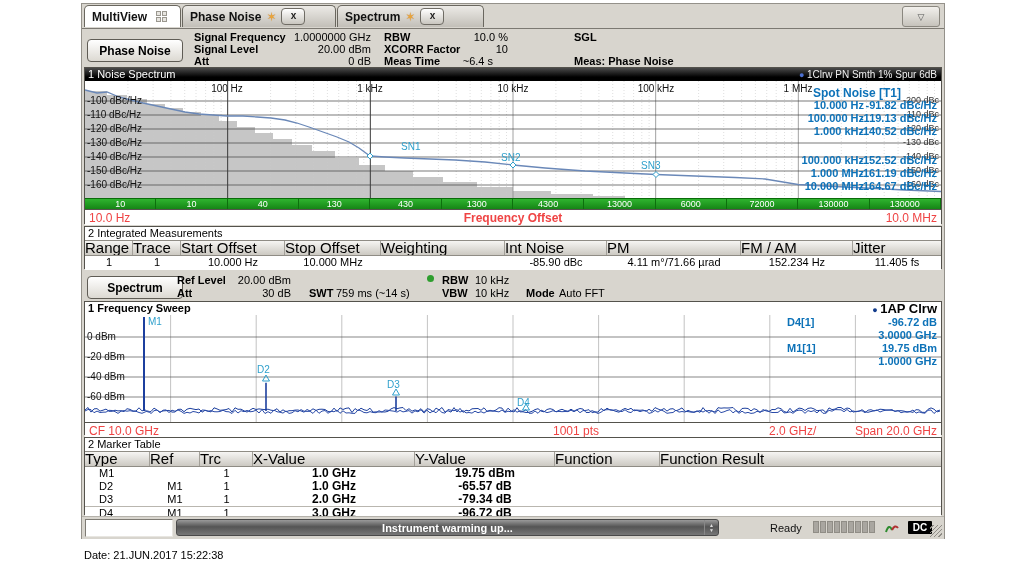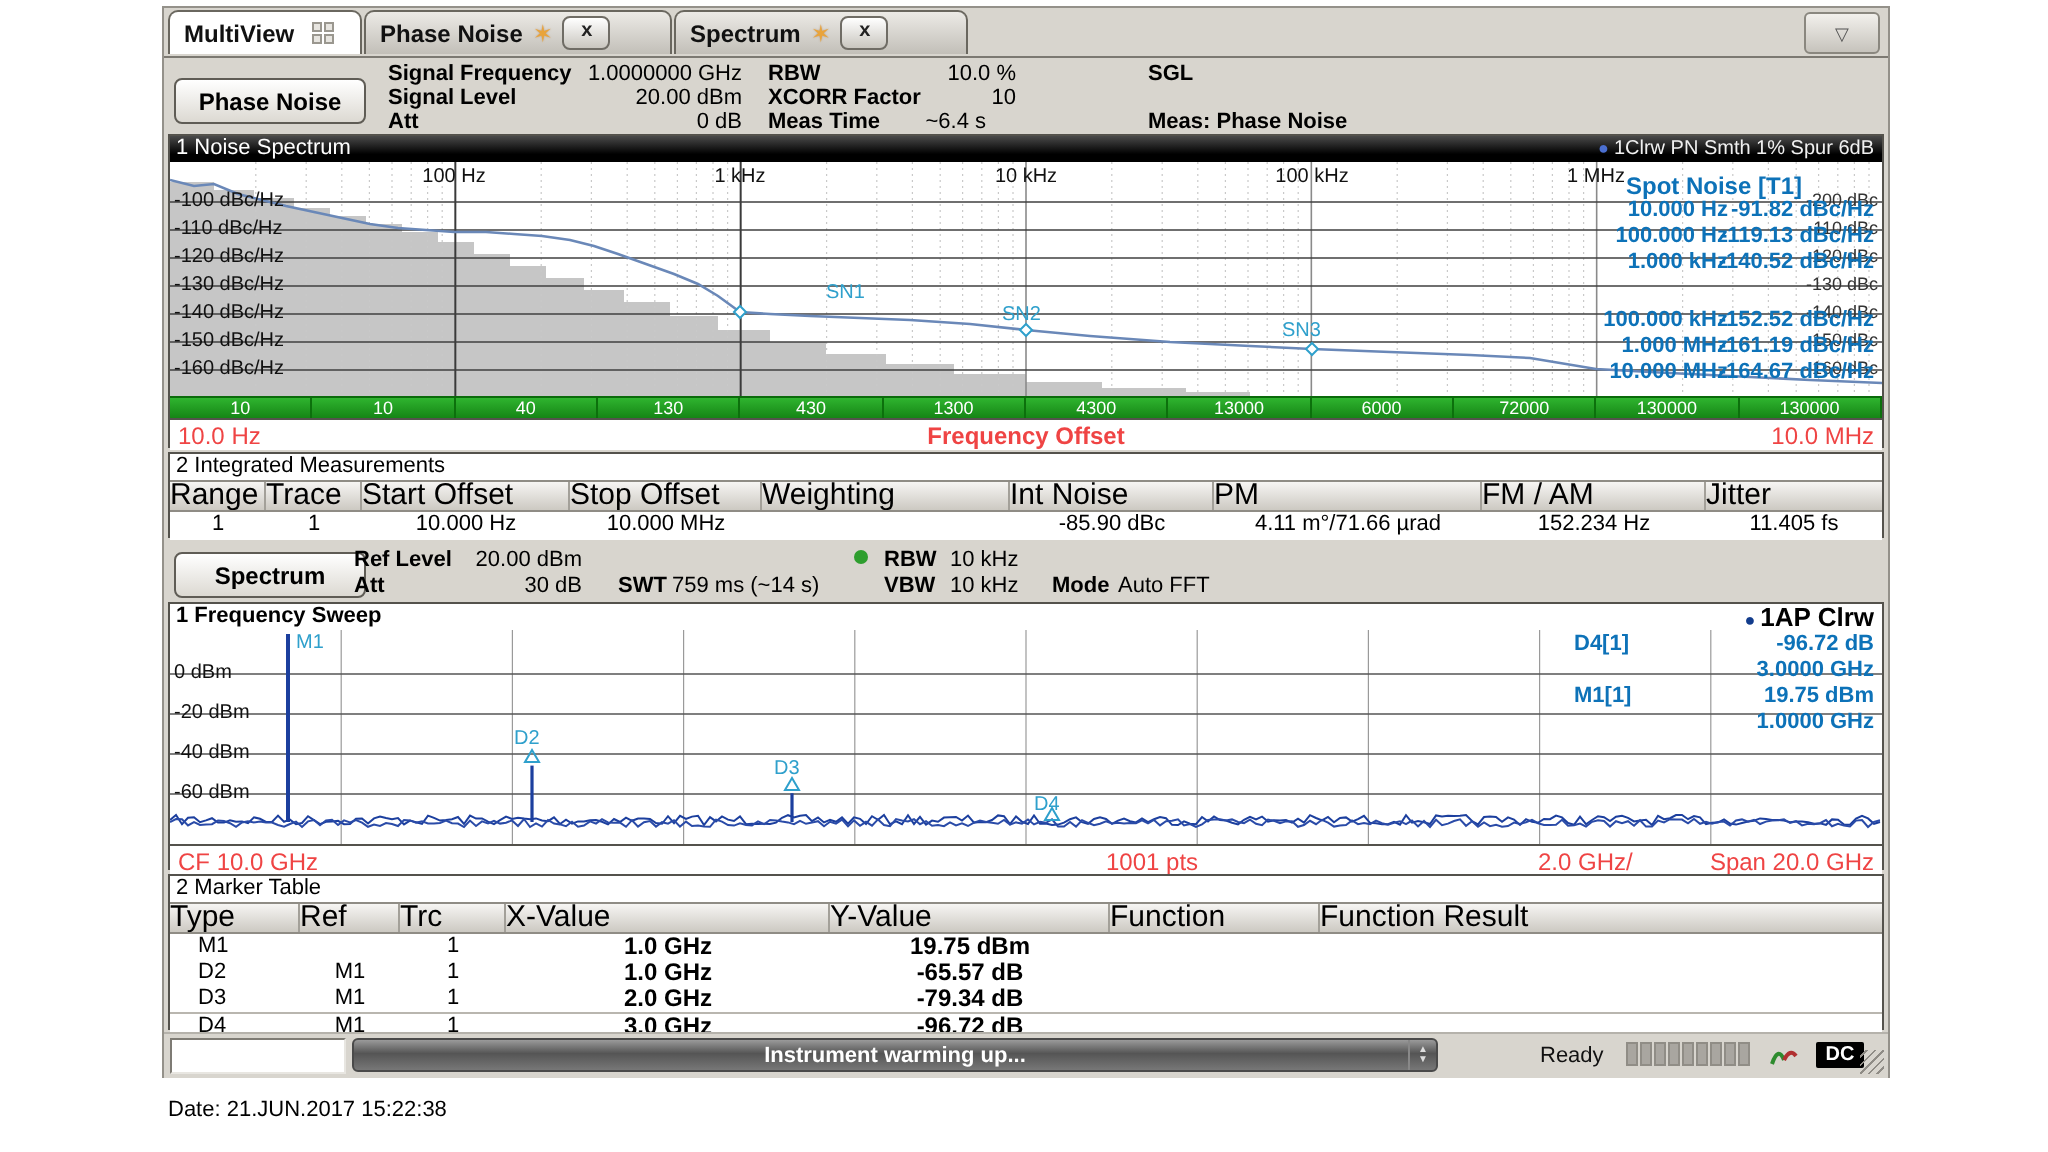--- a/index.html
+++ b/index.html
@@ -225,21 +225,21 @@
       <span class="axlab" style="left:2px;top:70px;">-140 dBc/Hz</span>
       <span class="axlab" style="left:2px;top:84px;">-150 dBc/Hz</span>
       <span class="axlab" style="left:2px;top:98px;">-160 dBc/Hz</span>
       <span class="axlab-r" style="top:14px;">-200 dBc</span>
       <span class="axlab-r" style="top:28px;">-110 dBc</span>
       <span class="axlab-r" style="top:42px;">-120 dBc</span>
       <span class="axlab-r" style="top:56px;">-130 dBc</span>
       <span class="axlab-r" style="top:70px;">-140 dBc</span>
       <span class="axlab-r" style="top:84px;">-150 dBc</span>
       <span class="axlab-r" style="top:98px;">-160 dBc</span>
-      <span class="snlab" style="left:280px;top:60px;padding-left:48px;">SN1</span>
+      <span class="snlab" style="left:268px;top:60px;padding-left:48px;">SN1</span>
       <span class="snlab" style="left:416px;top:71px;">SN2</span>
       <span class="snlab" style="left:556px;top:79px;">SN3</span>
       <div id="spot">
         <span class="sptitle">Spot Noise [T1]</span>
         <div class="sprow" style="top:13px;">
             <span class="f">10.000 Hz</span>
             <span class="v">-91.82 dBc/Hz</span>
           </div>
         <div class="sprow" style="top:26px;">
             <span class="f">100.000 Hz</span>

